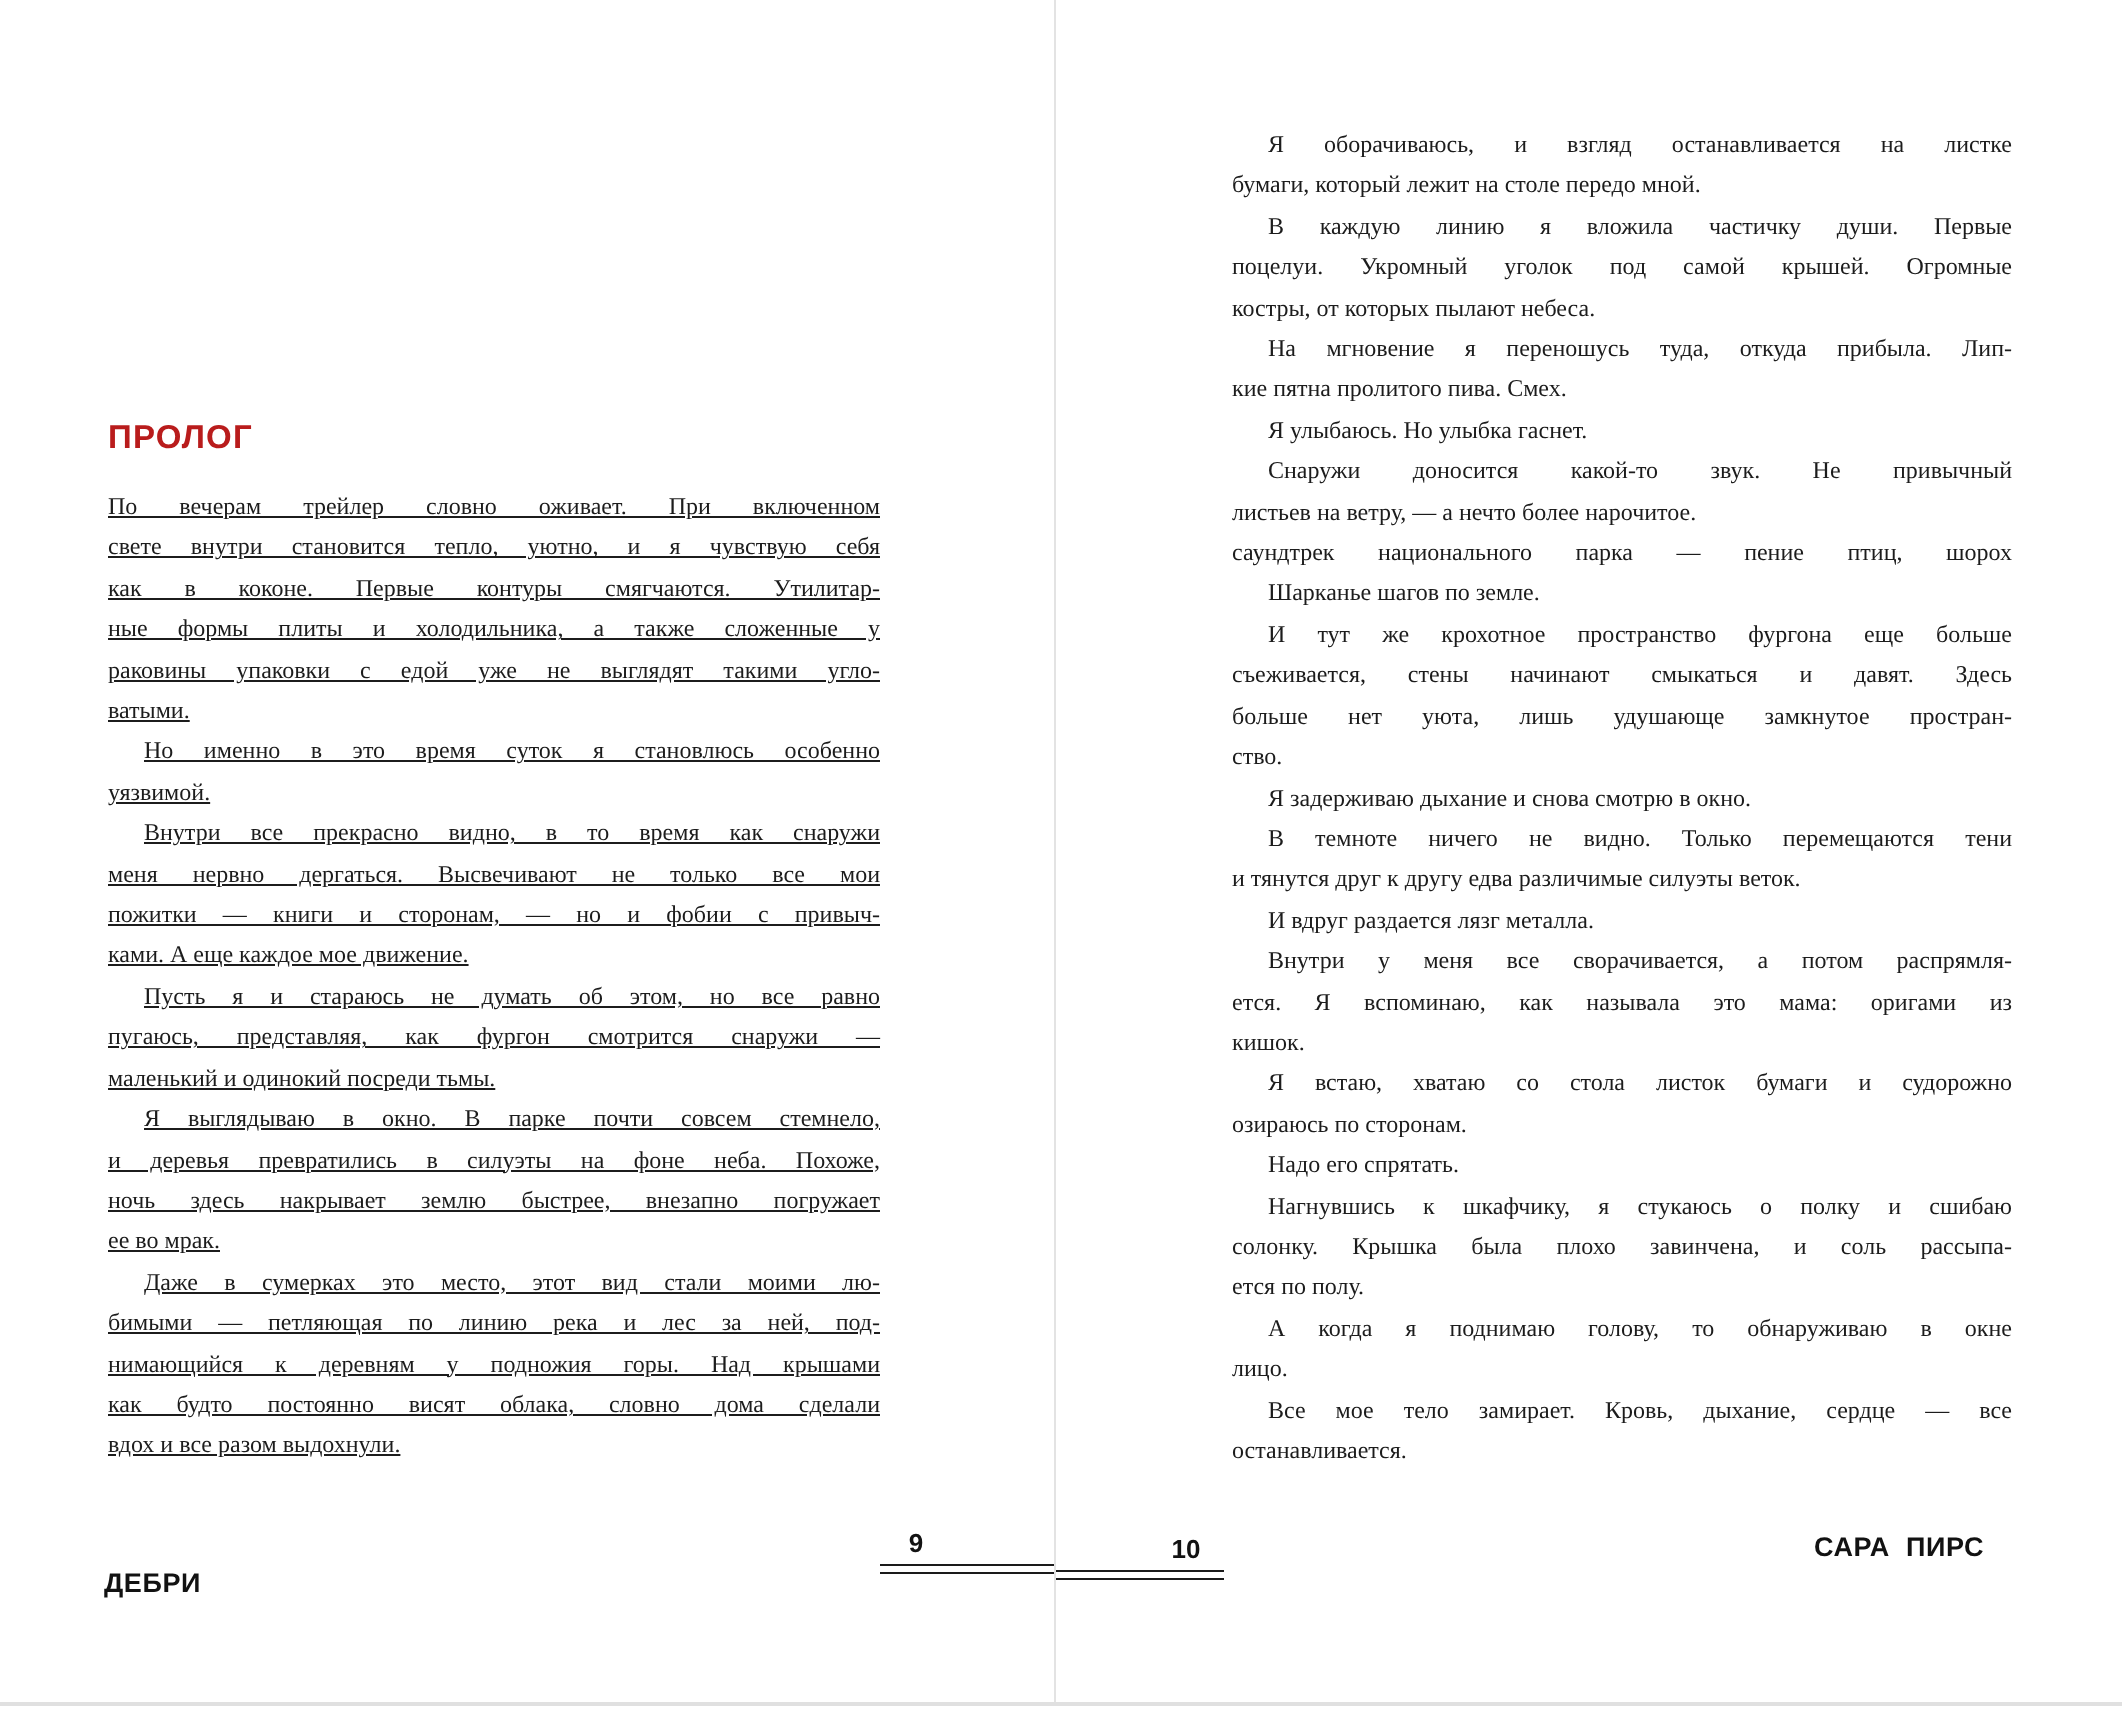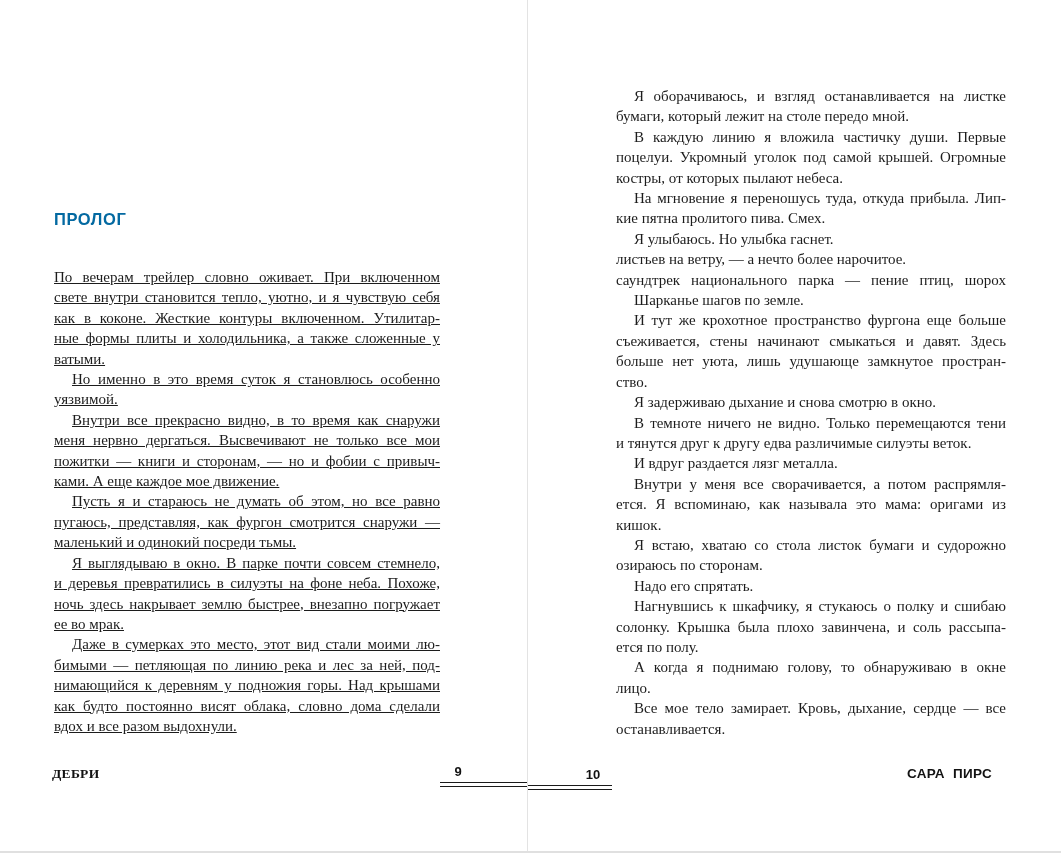--- a/index.html
+++ b/index.html
@@ -25,42 +25,41 @@
     background: #e0e0e0;
   }
   .chapter-heading {
     position: absolute;
     left: 54px; top: 210px;
     margin: 0;
     font-family: "Liberation Sans", "DejaVu Sans", sans-serif;
     font-size: 16.5px;
     font-weight: bold;
     letter-spacing: 0.6px;
-    color: #0369a1;
+    color: #b91c1c;
   }
   .body-text {
     position: absolute;
-    font-size: 15px;
+    font-size: 12px;
     line-height: 20.4px;
-    margin-top: 24px;
   }
   .body-left  { left: 54px;  top: 243px; width: 386px; text-decoration: underline; }
   .body-right { left: 616px; top: 62px;  width: 390px; }
   .line { text-align: justify; text-align-last: justify; }
   .line.last { text-align-last: left; }
   .line.first { text-indent: 18px; }
   .running-head {
     position: absolute;
     font-family: "Liberation Sans", "DejaVu Sans", sans-serif;
     font-size: 13.5px;
     font-weight: bold;
     color: #121212;
     letter-spacing: 0.3px;
   }
-  .running-left  { left: 52px; top: 766px; font-family: Liberation Serif, serif; }
+  .running-left  { left: 52px; top: 784px; }
   .running-right { left: 602px; top: 766px; width: 390px; text-align: right; word-spacing: 4px; }
   .pagenum {
     position: absolute;
     font-family: "Liberation Sans", "DejaVu Sans", sans-serif;
     font-size: 13px;
     font-weight: bold;
     color: #121212;
     width: 30px;
     text-align: center;
   }
@@ -79,22 +78,23 @@
 </head>
 <body>
 
 <div class="spread">
 
   <div class="page page-left">
     <h1 class="chapter-heading">ПРОЛОГ</h1>
     <div class="body-text body-left">
         <div class="line">По вечерам трейлер словно оживает. При включенном</div>
         <div class="line">свете внутри становится тепло, уютно, и я чувствую себя</div>
-        <div class="line">как в коконе. Жесткие контуры включенном. Утилитар-</div>
+        <div class="line">как в коконе. Первые контуры смягчаются. Утилитар-</div>
         <div class="line">ные формы плиты и холодильника, а также сложенные у</div>
+        <div class="line">раковины упаковки с едой уже не выглядят такими угло-</div>
         <div class="line last">ватыми.</div>
         <div class="line first">Но именно в это время суток я становлюсь особенно</div>
         <div class="line last">уязвимой.</div>
         <div class="line first">Внутри все прекрасно видно, в то время как снаружи</div>
         <div class="line">меня нервно дергаться. Высвечивают не только все мои</div>
         <div class="line">пожитки — книги и сторонам, — но и фобии с привыч-</div>
         <div class="line last">ками. А еще каждое мое движение.</div>
         <div class="line first">Пусть я и стараюсь не думать об этом, но все равно</div>
         <div class="line">пугаюсь, представляя, как фургон смотрится снаружи —</div>
         <div class="line last">маленький и одинокий посреди тьмы.</div>
@@ -118,20 +118,21 @@
   <div class="page page-right">
     <div class="body-text body-right">
         <div class="line first">Я оборачиваюсь, и взгляд останавливается на листке</div>
         <div class="line last">бумаги, который лежит на столе передо мной.</div>
         <div class="line first">В каждую линию я вложила частичку души. Первые</div>
         <div class="line">поцелуи. Укромный уголок под самой крышей. Огромные</div>
         <div class="line last">костры, от которых пылают небеса.</div>
         <div class="line first">На мгновение я переношусь туда, откуда прибыла. Лип-</div>
         <div class="line last">кие пятна пролитого пива. Смех.</div>
         <div class="line first last">Я улыбаюсь. Но улыбка гаснет.</div>
+        <div class="line first">Снаружи доносится какой-то звук. Не привычный</div>
         <div class="line last">листьев на ветру, — а нечто более нарочитое.</div>
         <div class="line">саундтрек национального парка — пение птиц, шорох</div>
         <div class="line first last">Шарканье шагов по земле.</div>
         <div class="line first">И тут же крохотное пространство фургона еще больше</div>
         <div class="line">съеживается, стены начинают смыкаться и давят. Здесь</div>
         <div class="line">больше нет уюта, лишь удушающе замкнутое простран-</div>
         <div class="line last">ство.</div>
         <div class="line first last">Я задерживаю дыхание и снова смотрю в окно.</div>
         <div class="line first">В темноте ничего не видно. Только перемещаются тени</div>
         <div class="line last">и тянутся друг к другу едва различимые силуэты веток.</div>

